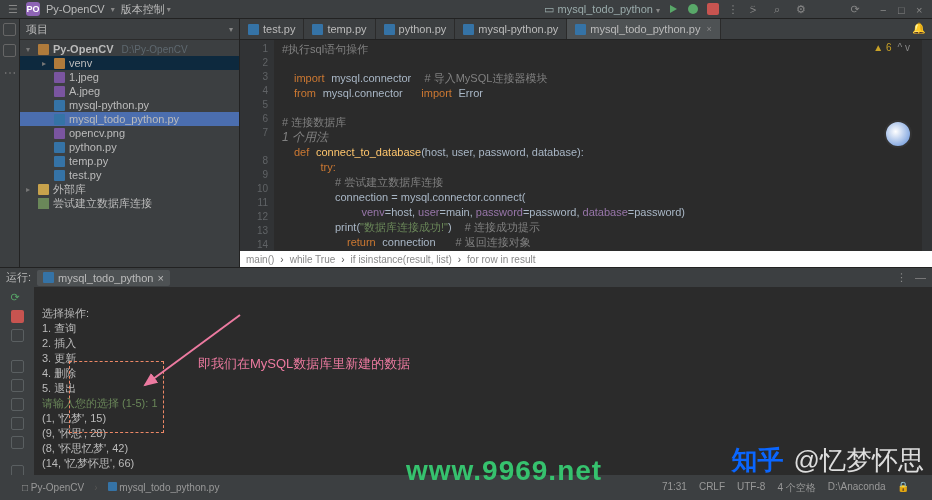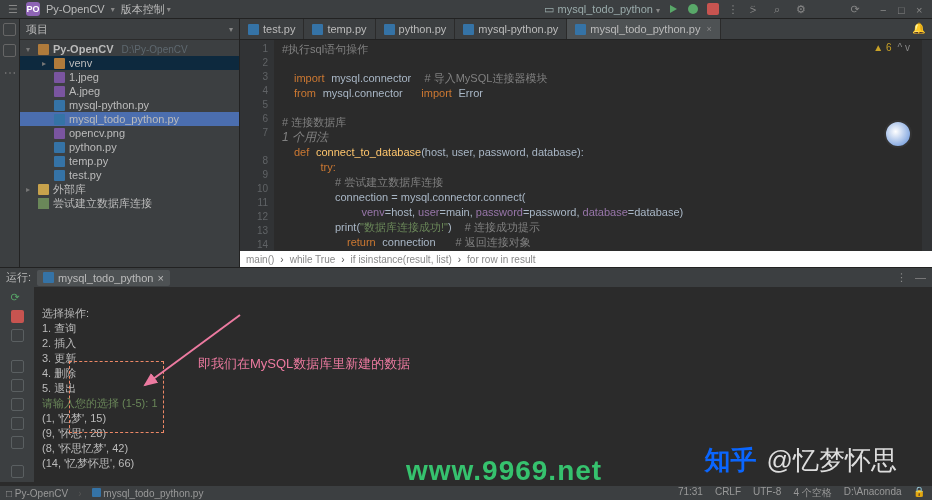--- a/index.html
+++ b/index.html
@@ -71,28 +71,28 @@
 .run-head .right{margin-left:auto;display:flex;gap:8px;color:#888;}
 .run-tool{ display:flex; flex:1; overflow:hidden;}
 .run-left{ width:34px; background:#3c3f41; display:flex; flex-direction:column; align-items:center; padding:4px 0; gap:6px;}
 .run-left .ri{width:13px;height:13px;border:1px solid #5a5f61;border-radius:2px;}
 .run-left .tri{border:none;background:none;}
 .run-left .stop{background:#c75450;border:none;}
 .console{ flex:1; padding:4px 8px; font-family:Consolas,monospace; font-size:11px; line-height:14px; color:#bbb; position:relative; white-space:pre;}
 .dashed-box{ position:absolute; left:35px; top:74px; width:95px; height:72px; border:1px dashed #e86; pointer-events:none;}
 
 
-.status{ position:absolute; bottom:0; left:0; right:0; height:14px; background:#3c3f41; display:flex; align-items:center; padding:0 6px; gap:10px; font-size:10px; color:#999;}
+.status{ position:absolute; bottom:0; left:0; right:0; height:25px; background:#3c3f41; display:flex; align-items:center; padding:0 22px; gap:10px; font-size:10px; color:#999;}
 .status .right{margin-left:auto;display:flex;gap:12px;}
 
 
 .annot{ position:absolute; left:198px; top:355px; color:#ec7aa0; font-size:13px; font-weight:500; pointer-events:none;}
 .arrow{position:absolute;pointer-events:none;}
 .url{ position:absolute; left:358px; top:455px; font-size:28px; font-weight:600; color:#36c26e; letter-spacing:1px; pointer-events:none;margin-left:48px;}
-.zhihu{ position:absolute; right:35px; bottom:22px; font-size:26px; color:#ddd; font-weight:400; display:flex; align-items:center; gap:10px; pointer-events:none;}
+.zhihu{ position:absolute; right:8px; bottom:22px; font-size:26px; color:#ddd; font-weight:400; display:flex; align-items:center; gap:10px; pointer-events:none;}
 .zhihu .zh{color:#0a66ff;font-weight:700;}
 .avatar{position:absolute;right:20px;top:120px;width:28px;height:28px;border-radius:50%;background:radial-gradient(circle at 40% 40%,#fff,#5b8bd6);border:2px solid #333;}
 </style>
 </head>
 <body>
 
 <div class="topbar">
   <span class="icon-btn">☰</span>
   <span class="sq sq-purple">PO</span>
   <span class="proj">Py-OpenCV</span>
@@ -250,21 +250,21 @@
 
 <span class="c-kw">import</span> <span>mysql.connector</span>  <span class="c-com"># 导入MySQL连接器模块</span>
 <span class="c-kw">from</span> <span>mysql.connector</span> <span class="c-kw">import</span> <span>Error</span>
 
 <span class="c-com"># 连接数据库</span>
 <span class="fold-hint">1 个用法</span>
 <span class="c-kw">def</span> <span class="c-fn">connect_to_database</span><span>(host, user, password, database):</span>
     <span class="c-kw">try:</span>
         <span class="c-com"># 尝试建立数据库连接</span>
         <span>connection = mysql.connector.connect(</span>
-            <span class="hl">venv</span><span>=host, </span><span class="hl">user</span><span>=main, </span><span class="hl">password</span><span>=password, </span><span class="hl">database</span><span>=database)</span>
+            <span class="hl">venv</span><span>=host, </span><span class="hl">user</span><span>=main, </span><span class="hl">password</span><span>=password, </span><span class="hl">database</span><span>=password)</span>
         <span>print(</span><span class="c-str">"数据库连接成功!"</span><span>)</span>  <span class="c-com"># 连接成功提示</span>
         <span class="c-kw">return</span> <span>connection</span>   <span class="c-com"># 返回连接对象</span>
     <span class="c-kw">except</span> <span>Error</span> <span class="c-kw">as</span> <span>e:</span>
            
          
 
 
 </div>
       <div class="minimap"></div>
       <div class="ed-badge">

